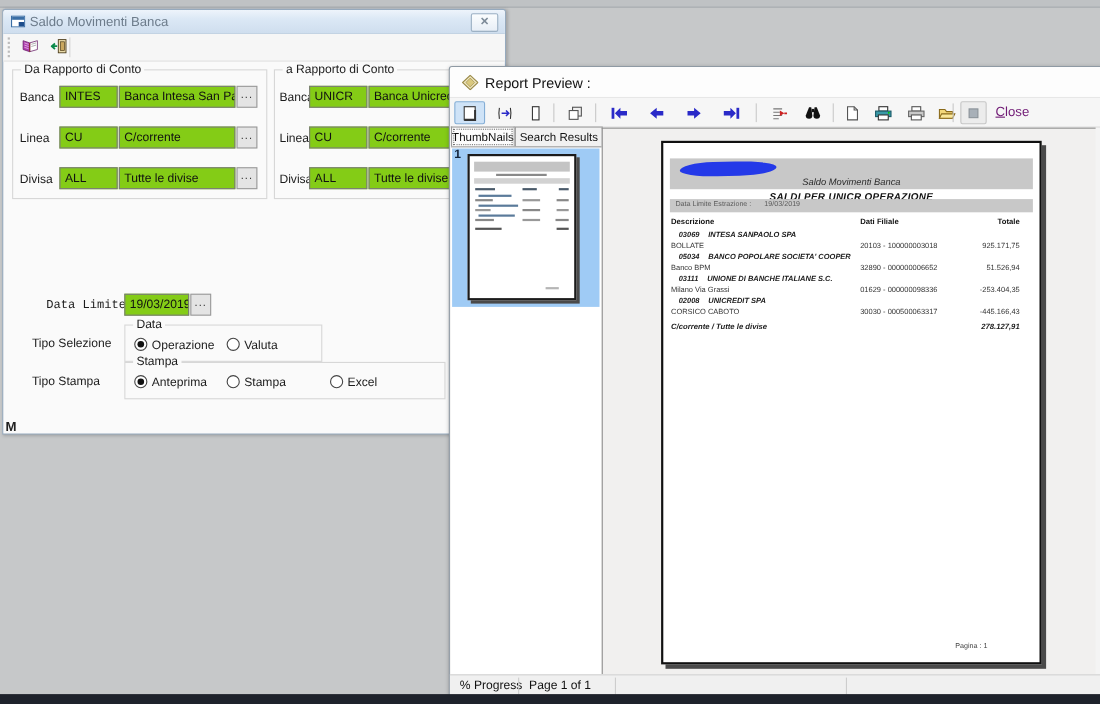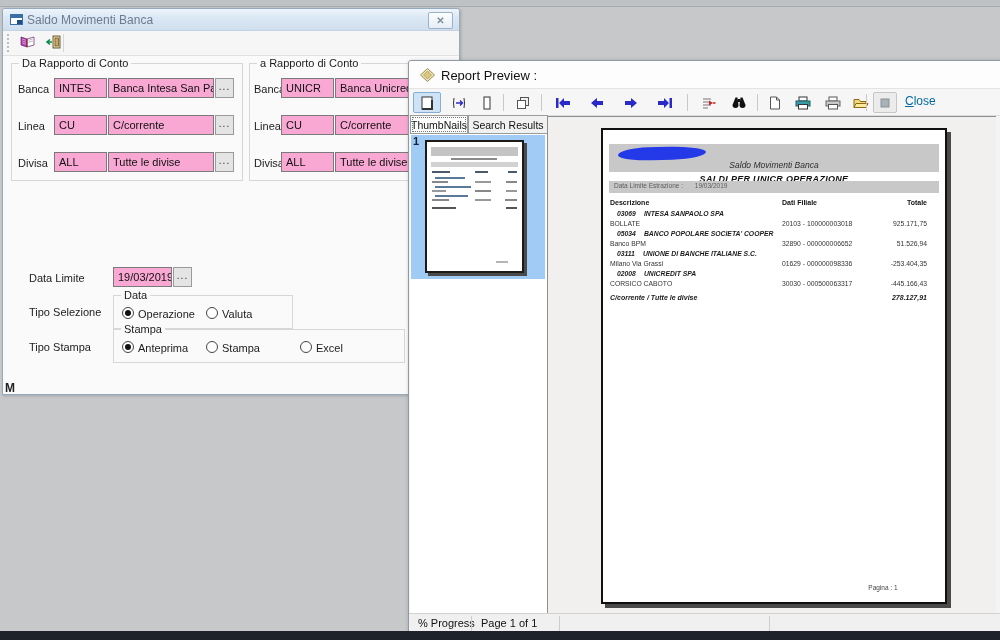--- a/index.html
+++ b/index.html
@@ -17,21 +17,21 @@
   #form-win-icon { position:absolute; left:7px; top:5px; width:13px; height:11px; }
   #form-close { position:absolute; right:6px; top:3px; width:25px; height:17px; background:linear-gradient(#fbfdfe,#e7eef6); border:1px solid #9db1c4; border-radius:2px; text-align:center; font-size:10px; font-weight:bold; color:#7d8b99; line-height:15px; cursor:default; }
   #form-toolbar { position:absolute; left:0; top:22px; right:0; height:25px; background:#f6f6f6; border-bottom:1px solid #e2e2e2; }
   .gripper { position:absolute; left:4px; top:3px; width:3px; height:18px; border-left:2px dotted #bcbcbc; }
   .ftb-btn { position:absolute; top:2px; width:21px; height:21px; background:transparent; border:0; }
   .ftb-sep { position:absolute; left:60px; top:3px; width:1px; height:18px; background:#d6d6d6; }
 
   .gb { position:absolute; border:1px solid #d7d7d7; }
   .gb .lg { position:absolute; top:-7px; left:7px; background:#fafafa; padding:0 3px; font-size:11px; color:#1c1c1c; white-space:nowrap; }
   .flbl { position:absolute; font-size:11px; color:#1c1c1c; white-space:nowrap; }
-  .tb { position:absolute; height:20px; background:#f9a8d4; border:1px solid #7a7a7a; font-size:11px; color:#111; padding:3px 3px 0 4px; white-space:nowrap; overflow:hidden; }
+  .tb { position:absolute; height:20px; background:#84cc16; border:1px solid #7a7a7a; font-size:11px; color:#111; padding:3px 3px 0 4px; white-space:nowrap; overflow:hidden; }
   .brw { position:absolute; height:20px; width:19px; background:#e4e4e4; border:1px solid #9a9a9a; font-size:10px; color:#333; text-align:center; line-height:16px; letter-spacing:1px; }
   .rad { position:absolute; width:12px; height:12px; border:1px solid #444; border-radius:50%; background:#fff; }
   .rad.on::after { content:""; position:absolute; left:2px; top:2px; width:6px; height:6px; border-radius:50%; background:#111; }
   .rlbl { position:absolute; font-size:11px; color:#1c1c1c; white-space:nowrap; }
   .pbtn { position:absolute; width:118px; height:24px; background:#e5e5e5; border:1px solid #a9a9a9; font-size:12px; color:#111; text-align:center; line-height:22px; }
   #btn-elabora { border:1px solid #2f7cd3; box-shadow:inset 0 0 0 1px #2f7cd3; background:#ededed; }
   #clipped-m { position:absolute; left:2px; top:372px; font-size:12px; font-weight:bold; color:#222; }
 
   
   #prev-win { position:absolute; left:408px; top:60px; width:700px; height:572px; background:#f4f4f4; border:1px solid #8f9aa4; border-radius:3px 3px 0 0; box-shadow:1px 1px 4px rgba(0,0,0,.25); }
@@ -39,21 +39,21 @@
   #prev-title .ttl { position:absolute; left:32px; top:7px; font-size:13px; color:#111; }
   #prev-icon { position:absolute; left:11px; top:7px; width:15px; height:14px; }
   .wc { position:absolute; top:0; width:34px; height:27px; text-align:center; font-size:13px; color:#222; line-height:26px; }
   #wc-min { right:76px; } #wc-max { right:42px; } #wc-close { right:6px; }
 
   #prev-toolbar { position:absolute; left:0; top:28px; right:0; height:27px; background:#f6f6f6; border-bottom:1px solid #dcdcdc; }
   .tbb { position:absolute; top:3px; width:28px; height:21px; border:1px solid transparent; border-radius:2px; }
   .tbb.sel { background:#cfe3f7; border:1px solid #84aed6; }
   .tbb svg { position:absolute; left:50%; top:50%; transform:translate(-50%,-50%); }
   .tsep { position:absolute; top:5px; width:1px; height:17px; background:#c9c9c9; }
-  #tb-close { position:absolute; left:496px; top:5px; font-size:12px; color:#0369a1; }
+  #tb-close { position:absolute; left:496px; top:5px; font-size:12px; color:#701a75; }
   #tb-close::first-letter { text-decoration:underline; }
 
   .tab { position:absolute; top:54px; height:19px; background:#f1f1f1; border:1px solid #9b9b9b; font-size:10.5px; color:#111; text-align:center; padding-top:3px; }
   .tab.active { background:#fcfcfc; border-bottom:1px solid #fcfcfc; outline:1px dotted #777; outline-offset:-3px; }
 
   #thumb-panel { position:absolute; left:1px; top:72px; width:137px; height:480px; background:#fff; border-top:1px solid #9b9b9b; }
   #thumb-sel { position:absolute; left:1px; top:1px; width:134px; height:144px; background:#9fcbf5; }
   #thumb-idx { position:absolute; left:2px; top:0px; font-size:11px; font-weight:bold; color:#14243a; }
   #thumb-page { position:absolute; left:14px; top:5px; width:99px; height:133px; background:#fff; border:2px solid #1b1b1b; box-shadow:3px 3px 0 #4a4a4a; }
   .tl { position:absolute; height:2px; background:#8a8a8a; }
@@ -148,21 +148,21 @@
       <span class="flbl" style="left:4px; top:56px;">Linea</span>
       <div class="tb" style="left:31px; top:51px; width:53px;">CU</div>
       <div class="tb" style="left:85px; top:51px; width:100px;">C/corrente</div>
       <div class="brw" style="left:186px; top:51px;">...</div>
       <span class="flbl" style="left:4px; top:93px;">Divisa</span>
       <div class="tb" style="left:31px; top:88px; width:53px;">ALL</div>
       <div class="tb" style="left:85px; top:88px; width:100px;">Tutte le divise</div>
       <div class="brw" style="left:186px; top:88px;">...</div>
     </div>
 
-    <span class="flbl" style="left:26px; top:263px;">Data Limite</span>
+    <span class="flbl" style="left:39px; top:263px;font-family:Liberation Mono, monospace;">Data Limite</span>
     <div class="tb" style="left:110px; top:258px; width:59px;">19/03/2019</div>
     <div class="brw" style="left:170px; top:258px;">...</div>
 
     <span class="flbl" style="left:26px; top:297px;">Tipo Selezione</span>
     <div class="gb" style="left:110px; top:286px; width:180px; height:34px;">
       <span class="lg">Data</span>
       <span class="rad on" style="left:8px; top:11px;"></span>
       <span class="rlbl" style="left:24px; top:12px;">Operazione</span>
       <span class="rad" style="left:92px; top:11px;"></span>
       <span class="rlbl" style="left:108px; top:12px;">Valuta</span>

